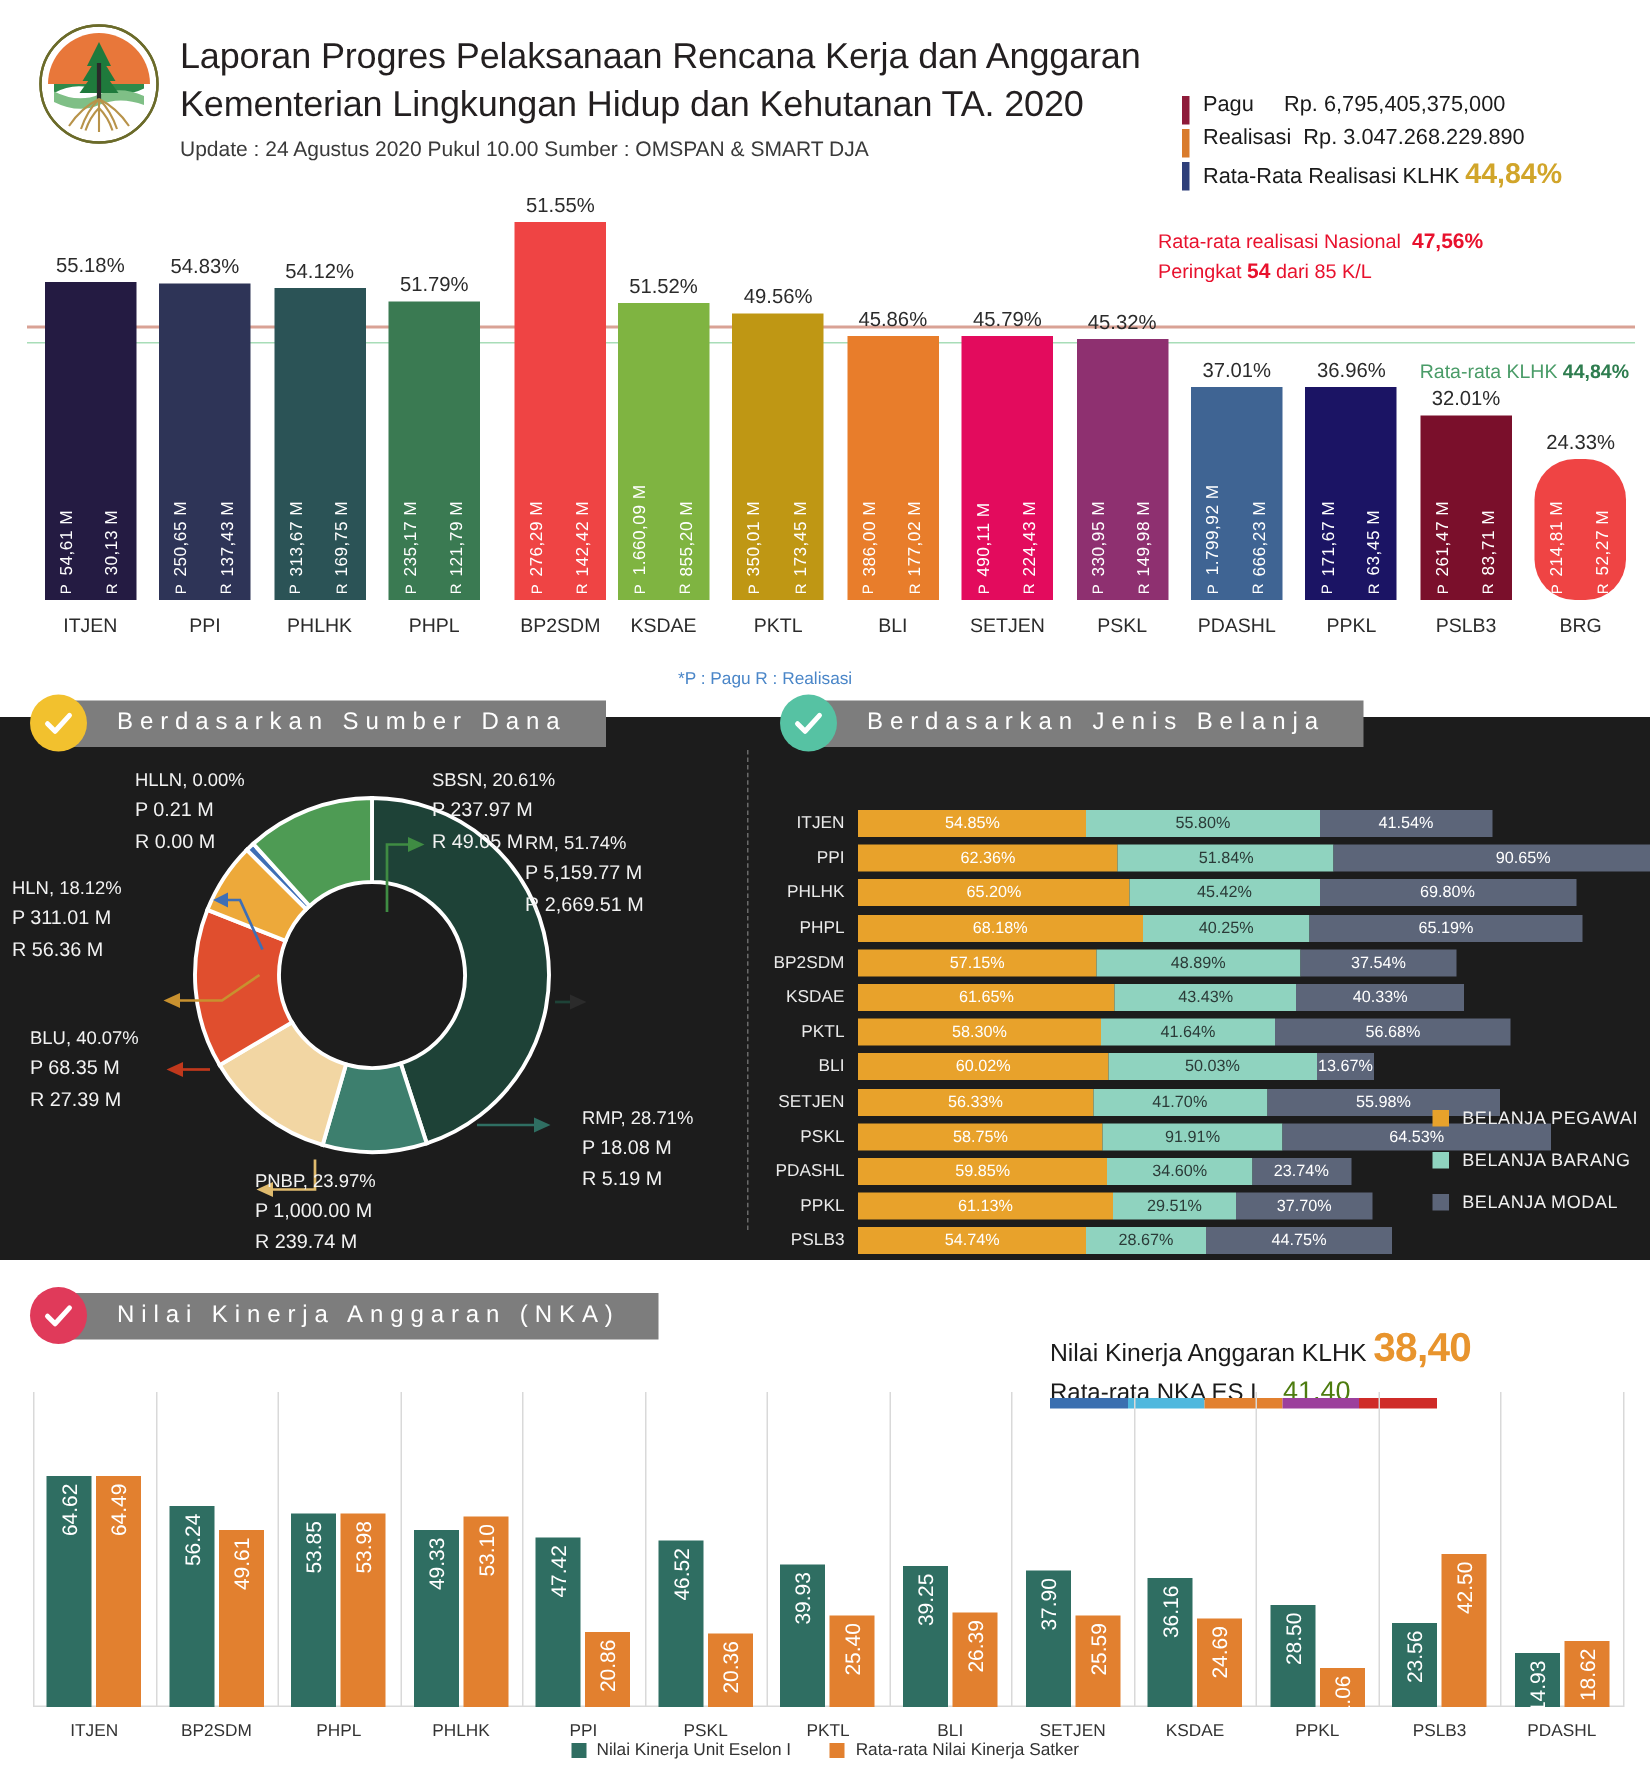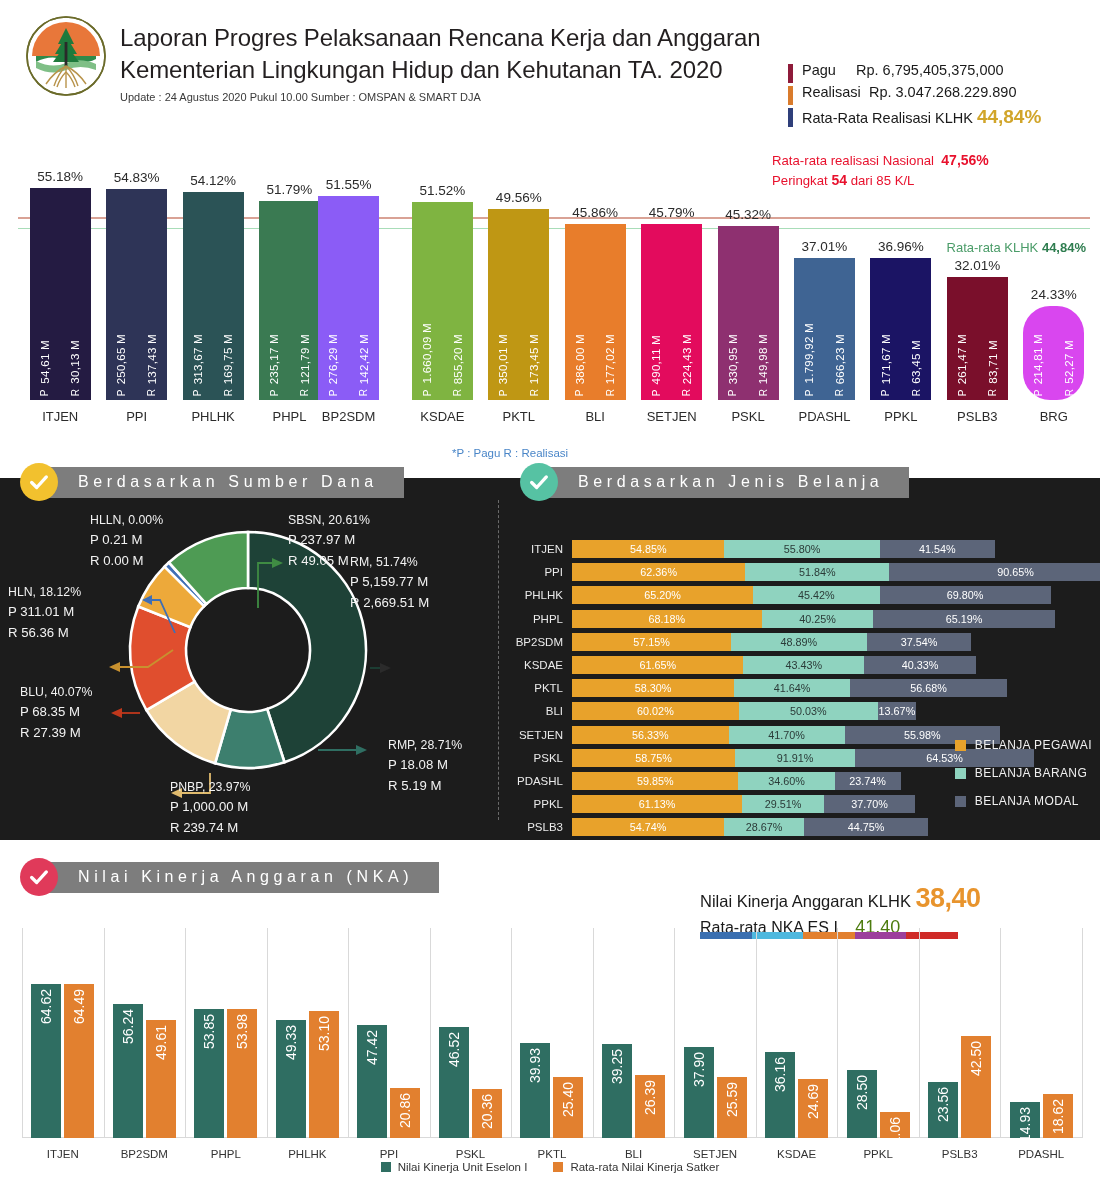--- a/index.html
+++ b/index.html
@@ -12,21 +12,21 @@
   }
 
   
   .header { position: relative; height: 110px; }
   .logo-wrap { position: absolute; left: 24px; top: 14px; width: 84px; height: 84px; }
   .title-block { position: absolute; left: 120px; top: 22px; }
   .title-l1, .title-l2 {
     font-size: 24px; color: #231f20; line-height: 1.32; letter-spacing: -0.1px;
     font-family: "Liberation Sans", sans-serif; white-space: nowrap;
   }
-  .subtitle { font-size: 11px; color: #3a3a3a; margin-top: 6px; }
+  .subtitle { font-size: 14px; color: #3a3a3a; margin-top: 6px; }
 
   .kpi-block { position: absolute; right: 12px; top: 62px; width: 300px; }
   .kpi-row { display: flex; align-items: baseline; height: 22px; }
   .kpi-stripe { width: 5px; height: 19px; margin-right: 9px; flex: none; align-self: center; }
   .kpi-text { font-size: 14.5px; color: #1a1a1a; white-space: nowrap; }
   .kpi-text .lbl { display: inline-block; }
   .kpi-gold { color: #d1a52a; font-weight: bold; font-size: 19px; }
 
   .nasional { position: absolute; right: 18px; top: 150px; text-align: left; width: 310px; }
   .nasional div { color: #e8112d; font-size: 13.2px; line-height: 1.45; white-space: nowrap; }
@@ -271,21 +271,21 @@
         <div class="bar-vals">
           <span class="vtext">235,17 M</span>
           <span class="vtext">121,79 M</span>
         </div>
         <div class="bar-pr">
           <span class="prtext">P</span>
           <span class="prtext">R</span>
         </div>
         <div class="bar-label">PHPL</div>
       </div>
-      <div class="bar-col" style="left: 318px; width: 61.1429px; height: 204px; background: #8b5cf6;">
+      <div class="bar-col" style="left: 343px; width: 61.1429px; height: 252px; background: #ef4444;">
         <div class="bar-pct">51.55%</div>
         <div class="bar-vals">
           <span class="vtext">276,29 M</span>
           <span class="vtext">142,42 M</span>
         </div>
         <div class="bar-pr">
           <span class="prtext">P</span>
           <span class="prtext">R</span>
         </div>
         <div class="bar-label">BP2SDM</div>
@@ -379,21 +379,21 @@
         <div class="bar-vals">
           <span class="vtext">261,47 M</span>
           <span class="vtext">83,71 M</span>
         </div>
         <div class="bar-pr">
           <span class="prtext">P</span>
           <span class="prtext">R</span>
         </div>
         <div class="bar-label">PSLB3</div>
       </div>
-      <div class="bar-col" style="left: 1023.21px; width: 61.1429px; height: 93.5769px; background: #d946ef; border-radius: 27px;">
+      <div class="bar-col" style="left: 1023.21px; width: 61.1429px; height: 93.5769px; background: #ef4444; border-radius: 27px;">
         <div class="bar-pct">24.33%</div>
         <div class="bar-vals">
           <span class="vtext">214,81 M</span>
           <span class="vtext">52,27 M</span>
         </div>
         <div class="bar-pr">
           <span class="prtext">P</span>
           <span class="prtext">R</span>
         </div>
         <div class="bar-label">BRG</div>

